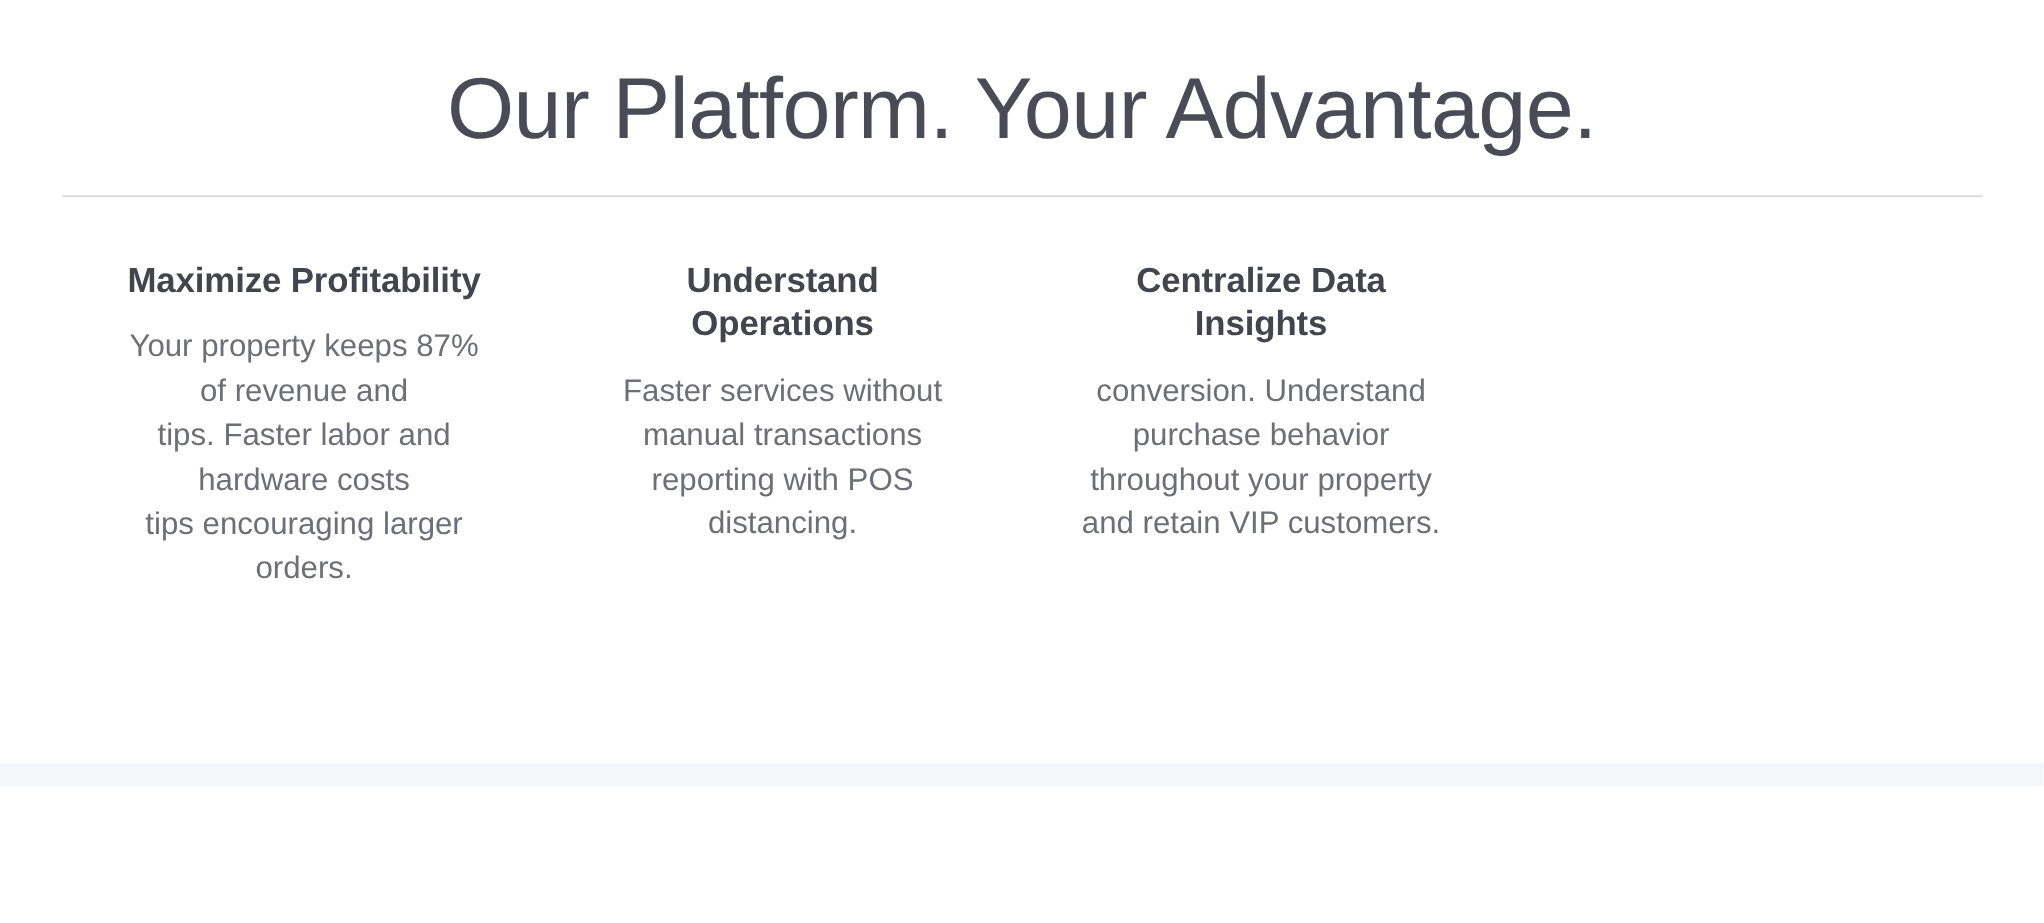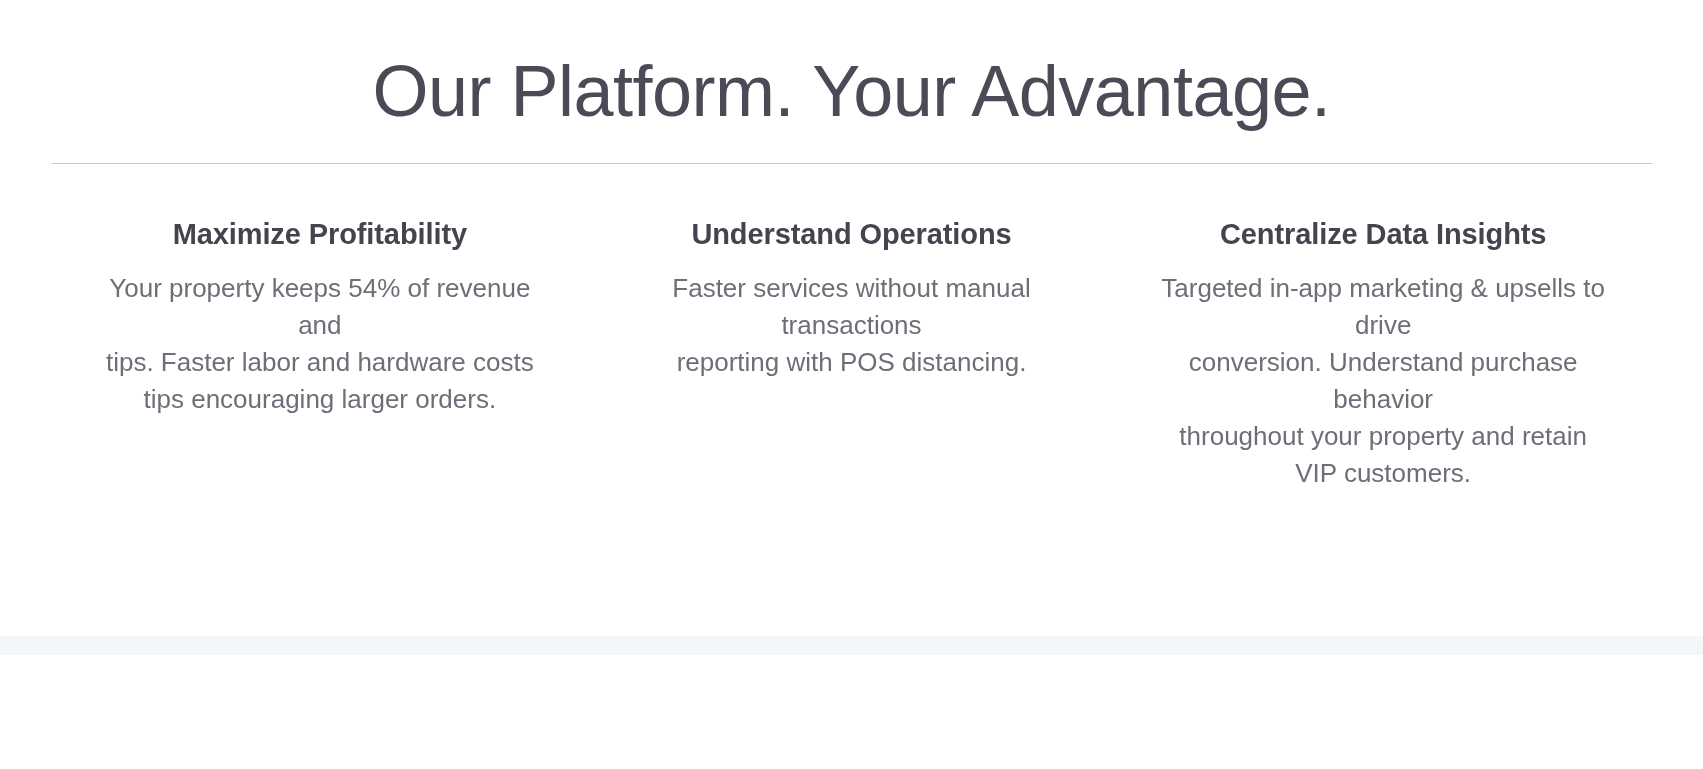--- a/index.html
+++ b/index.html
@@ -48,21 +48,21 @@
     width: 1600px;
     height: 1px;
     margin: 0 auto;
     background: #c9c9cc;
     border: 0;
   }
 
   
   .benefits-grid {
     display: grid;
-    grid-template-columns: 1fr 1fr 1fr;
+    grid-template-columns: 1fr 1fr 1fr 1fr;
     column-gap: 0px;
     row-gap: 58px;
     padding: 52px 54px 0 54px;
     box-sizing: border-box;
   }
 
   .benefit-card {
     text-align: center;
     padding: 0 40px;
     box-sizing: border-box;
@@ -113,39 +113,38 @@
 
   <div class="divider-wrap">
     <hr class="divider">
   </div>
 
   <div class="benefits-grid">
 
     <div class="benefit-card">
       <h2 class="benefit-title">Maximize Profitability</h2>
       <p class="benefit-body">
-        <span class="line">Your property keeps 54% of revenue and</span>
+        <span class="line">Your property keeps 87% of revenue and</span>
         <span class="line">tips. Faster labor and hardware costs</span>
         <span class="line">tips encouraging larger orders.</span>
       </p>
     </div>
 
     <div class="benefit-card">
       <h2 class="benefit-title">Understand Operations</h2>
       <p class="benefit-body">
         <span class="line">Faster services without manual transactions</span>
         <span class="line">reporting with POS distancing.</span>
       </p>
     </div>
 
 
     <div class="benefit-card">
       <h2 class="benefit-title">Centralize Data Insights</h2>
       <p class="benefit-body">
-        <span class="line">Targeted in-app marketing &amp; upsells to drive</span>
         <span class="line">conversion. Understand purchase behavior</span>
         <span class="line">throughout your property and retain VIP customers.</span>
       </p>
     </div>
 
   </div>
 
   <div class="bottom-band"></div>
 
 </div>

